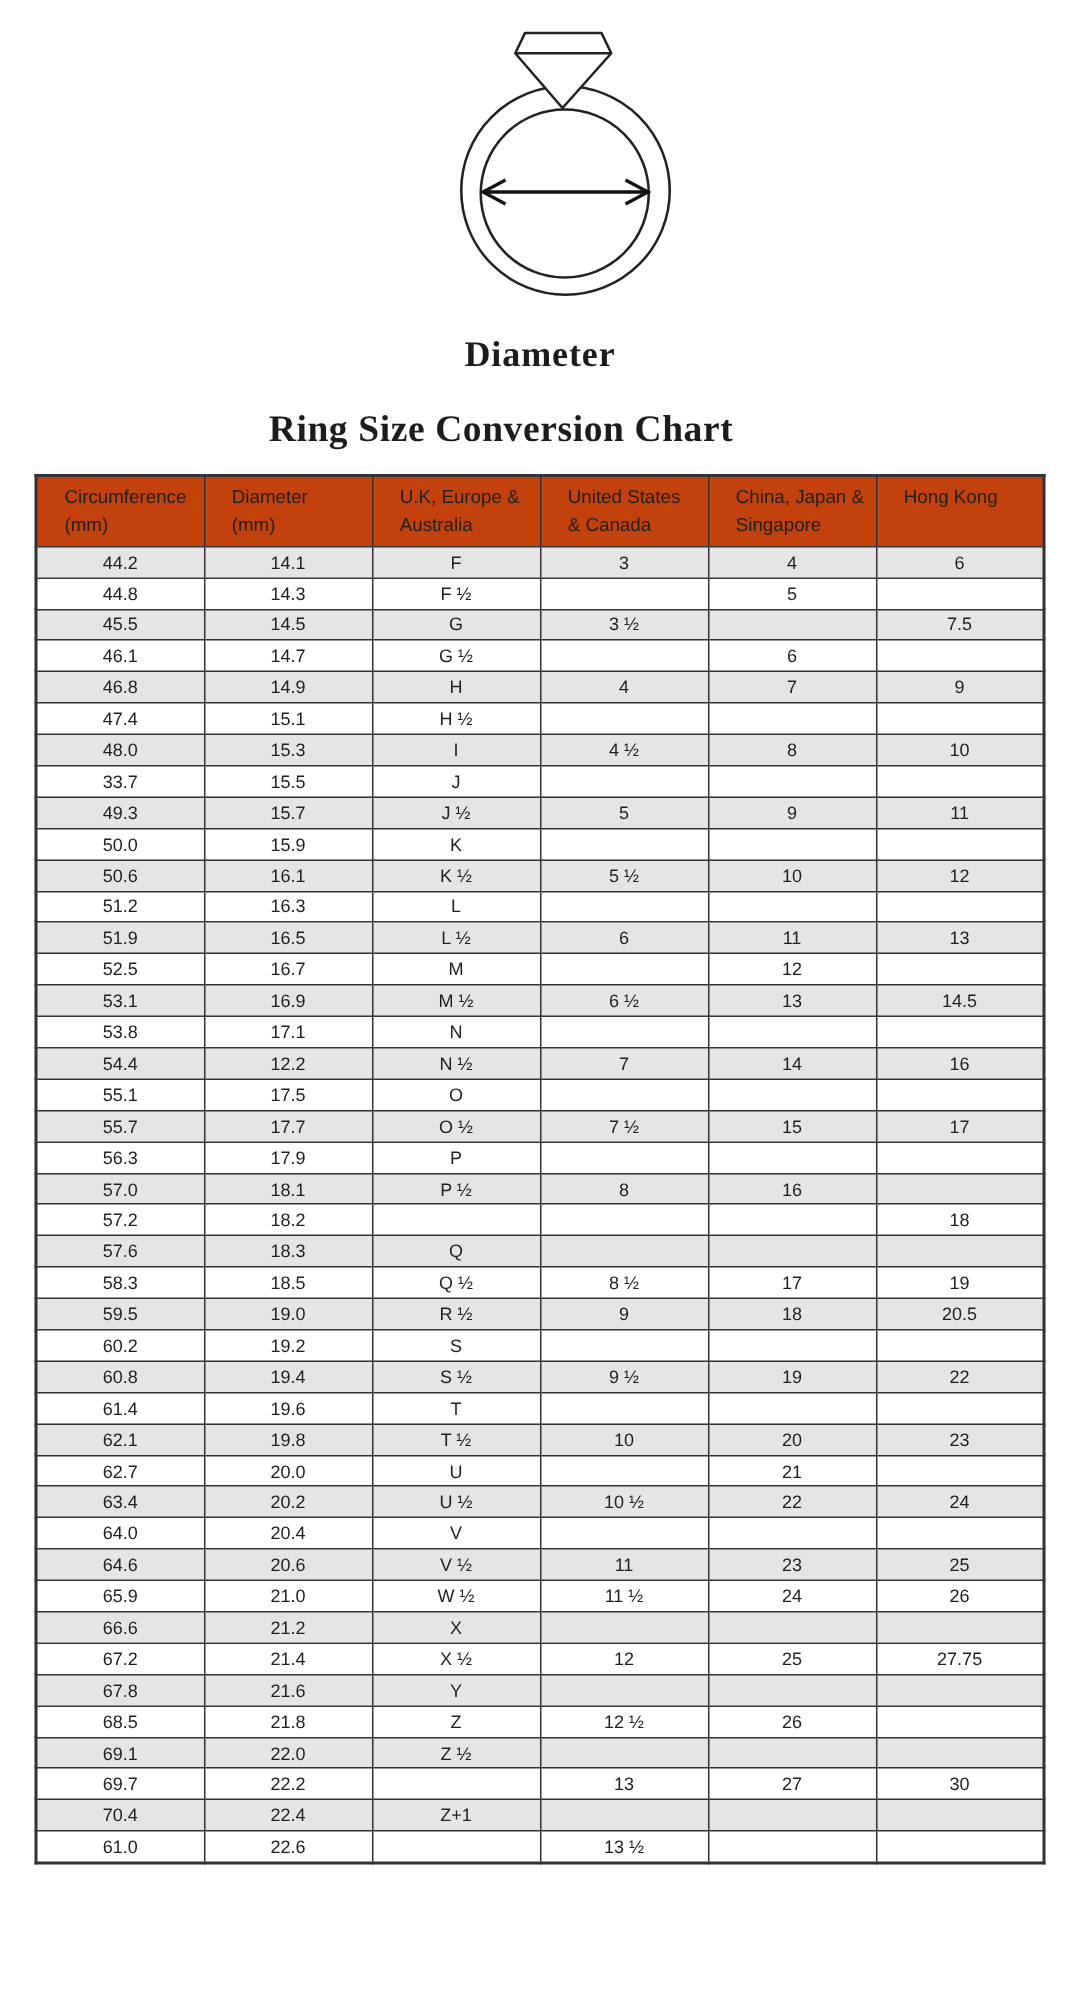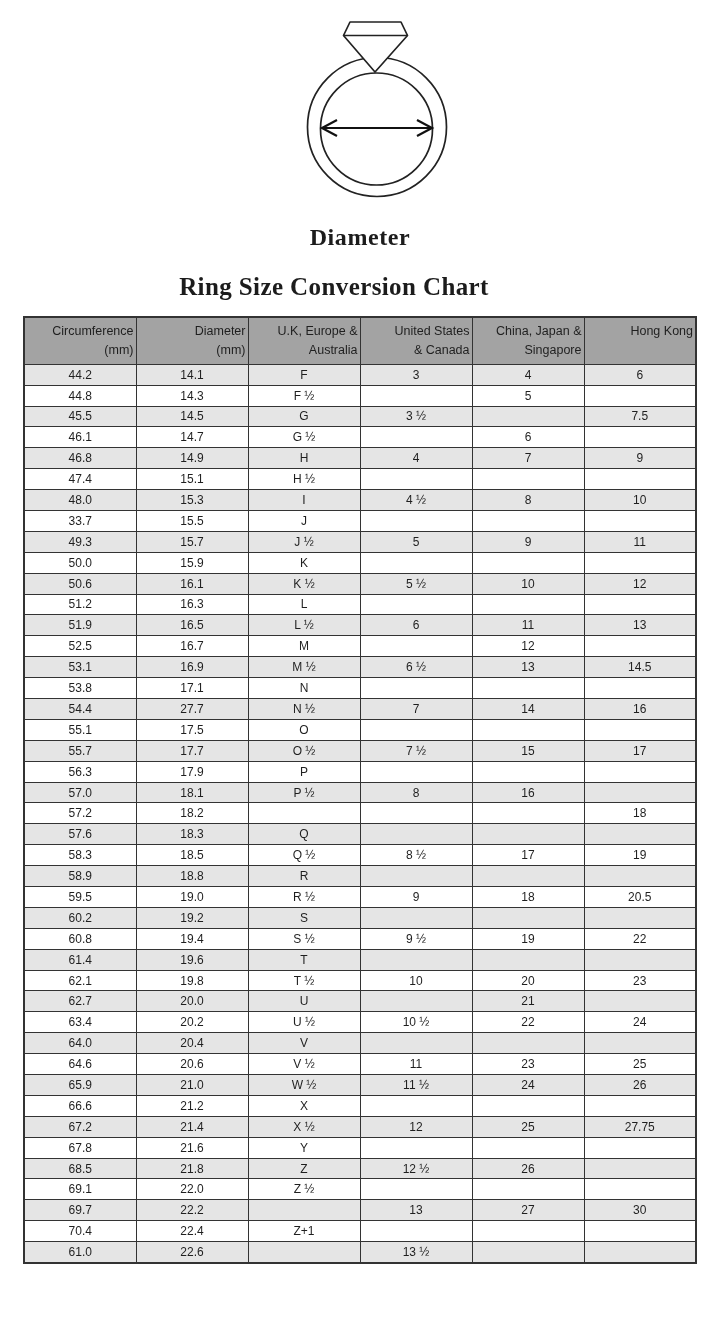--- a/index.html
+++ b/index.html
@@ -36,24 +36,24 @@
   table.conversion{
     position:absolute;left:23px;top:316px;width:674px;
     border-collapse:collapse;table-layout:fixed;
     border:2px solid var(--border);
   }
   table.conversion th{
     border:1.6px solid var(--border);
     font-weight:normal;
     font-size:12.5px;line-height:1.55;
     vertical-align:top;
-    padding:4px 2px 3px 8px;
+    padding:4px 2px 3px 18px;
     height:36px;
-    background:#a3a3a3;
-    text-align:right;
+    background:#c2410c;
+    text-align:left;
   }
   table.conversion td{
     border:1.6px solid var(--border);
     font-size:12px;
     height:19.9px;
     padding:0 2px;
     text-align:center;
     vertical-align:middle;
     white-space:nowrap;
   }
@@ -237,21 +237,21 @@
         <tr>
           <td>53.8</td>
           <td>17.1</td>
           <td>N</td>
           <td></td>
           <td></td>
           <td></td>
         </tr>
         <tr>
           <td>54.4</td>
-          <td>27.7</td>
+          <td>12.2</td>
           <td>N ½</td>
           <td>7</td>
           <td>14</td>
           <td>16</td>
         </tr>
         <tr>
           <td>55.1</td>
           <td>17.5</td>
           <td>O</td>
           <td></td>
@@ -300,28 +300,20 @@
         </tr>
         <tr>
           <td>58.3</td>
           <td>18.5</td>
           <td>Q ½</td>
           <td>8 ½</td>
           <td>17</td>
           <td>19</td>
         </tr>
         <tr>
-          <td>58.9</td>
-          <td>18.8</td>
-          <td>R</td>
-          <td></td>
-          <td></td>
-          <td></td>
-        </tr>
-        <tr>
           <td>59.5</td>
           <td>19.0</td>
           <td>R ½</td>
           <td>9</td>
           <td>18</td>
           <td>20.5</td>
         </tr>
         <tr>
           <td>60.2</td>
           <td>19.2</td>

